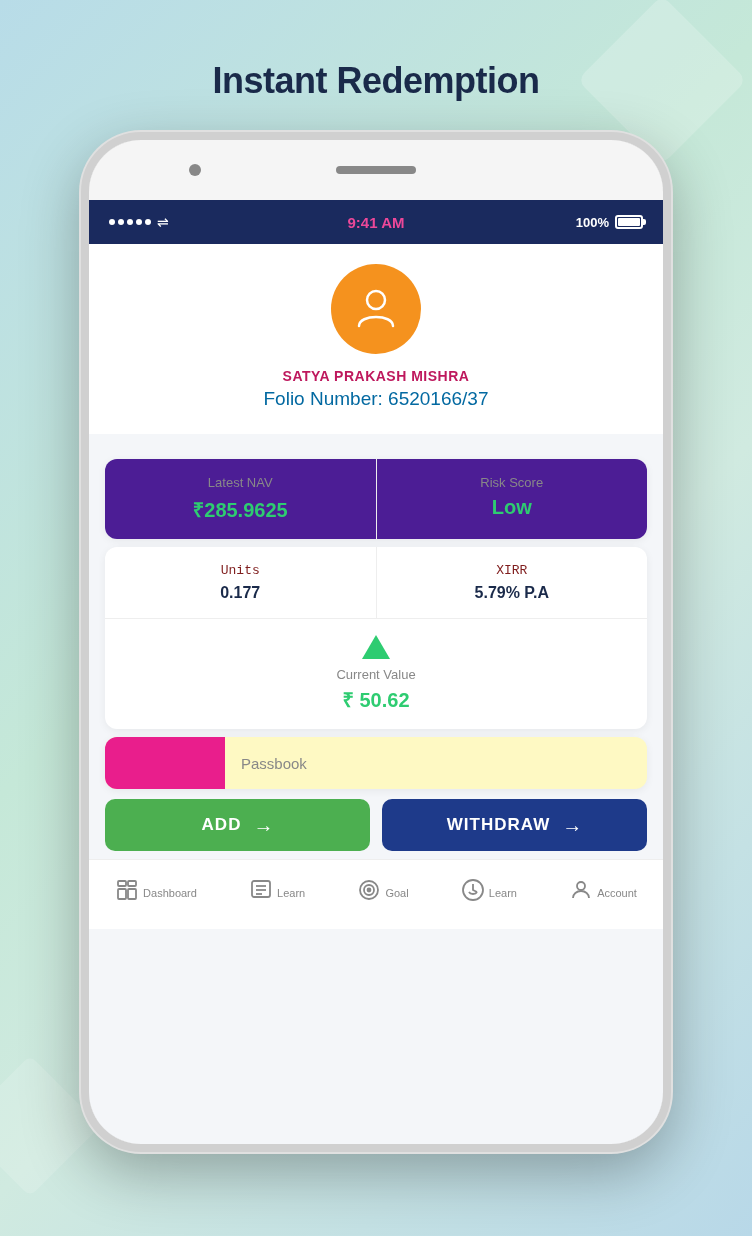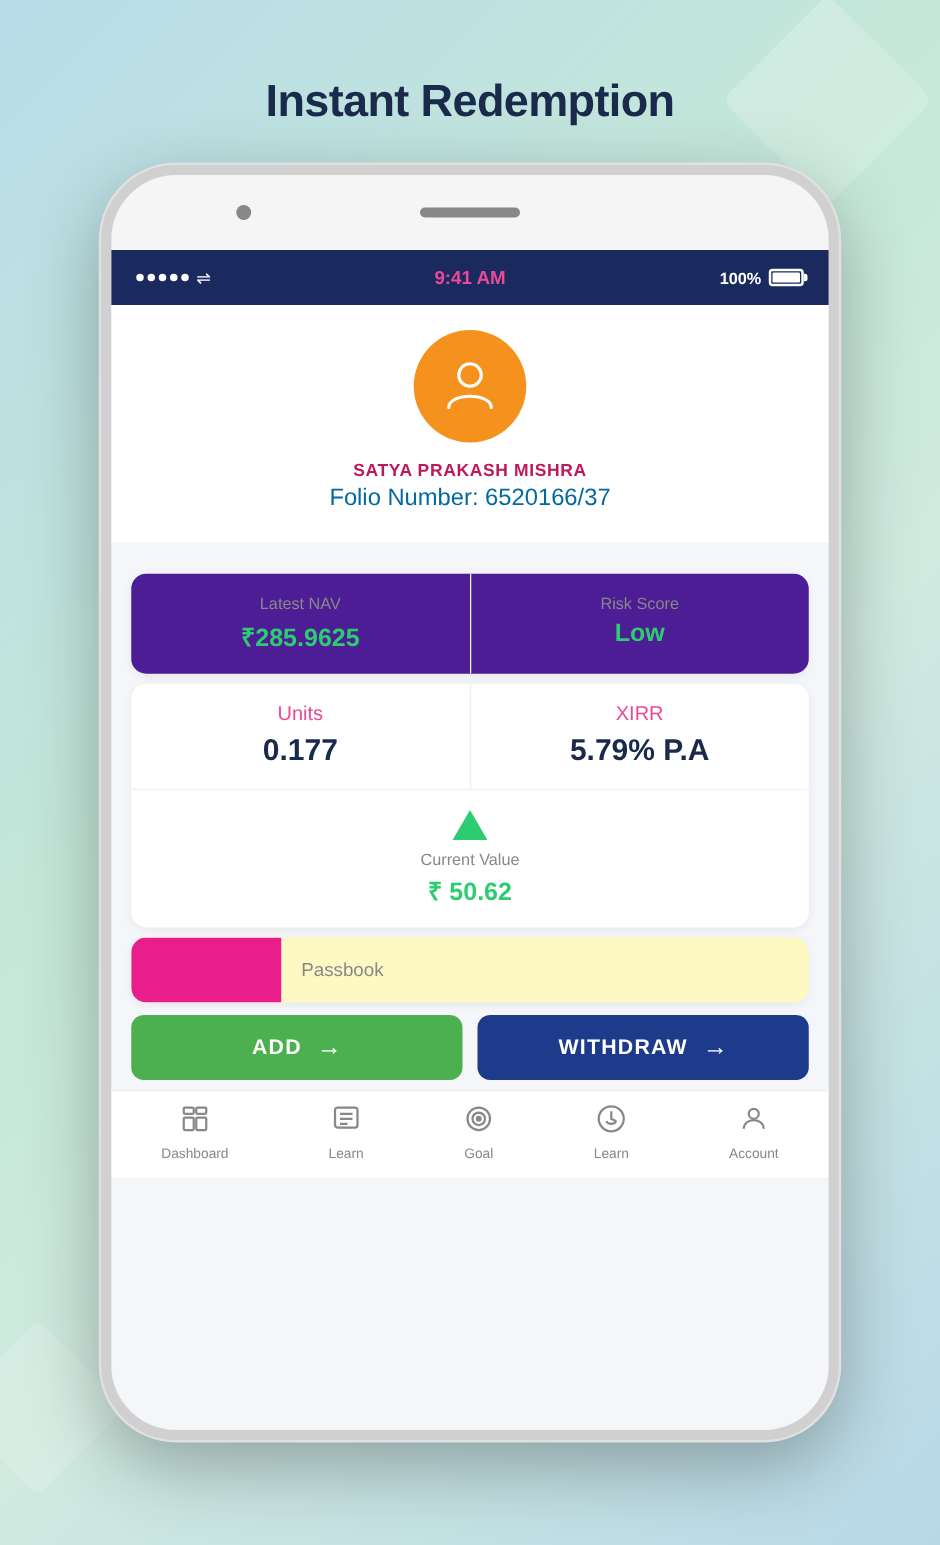--- a/index.html
+++ b/index.html
@@ -266,27 +266,28 @@
       flex-direction: column;
       align-items: center;
       text-align: center;
     }
 
     .unit-item:first-child {
       border-right: 1px solid #eee;
     }
 
     .unit-label {
+      font-size: 13px;
+      color: #7f1d1d;
+      margin-bottom: 6px;
+      font-family: Liberation Mono, monospace;
+    }
+
+    .unit-value {
       font-size: 16px;
-      color: #ec4899;
-      margin-bottom: 6px;
-    }
-
-    .unit-value {
-      font-size: 24px;
       font-weight: 700;
       color: #1a2a4a;
     }
 
     .current-value-section {
       padding: 16px;
       display: flex;
       flex-direction: column;
       align-items: center;
       border-top: 1px solid #eee;
@@ -394,21 +395,20 @@
       display: flex;
       align-items: center;
       justify-content: space-around;
       border-top: 1px solid #eee;
       flex-shrink: 0;
       padding-bottom: 4px;
     }
 
     .nav-item {
       display: flex;
-      flex-direction: column;
       align-items: center;
       gap: 4px;
       cursor: pointer;
       padding: 6px 10px;
     }
 
     .nav-icon {
       font-size: 22px;
       color: #888;
     }

